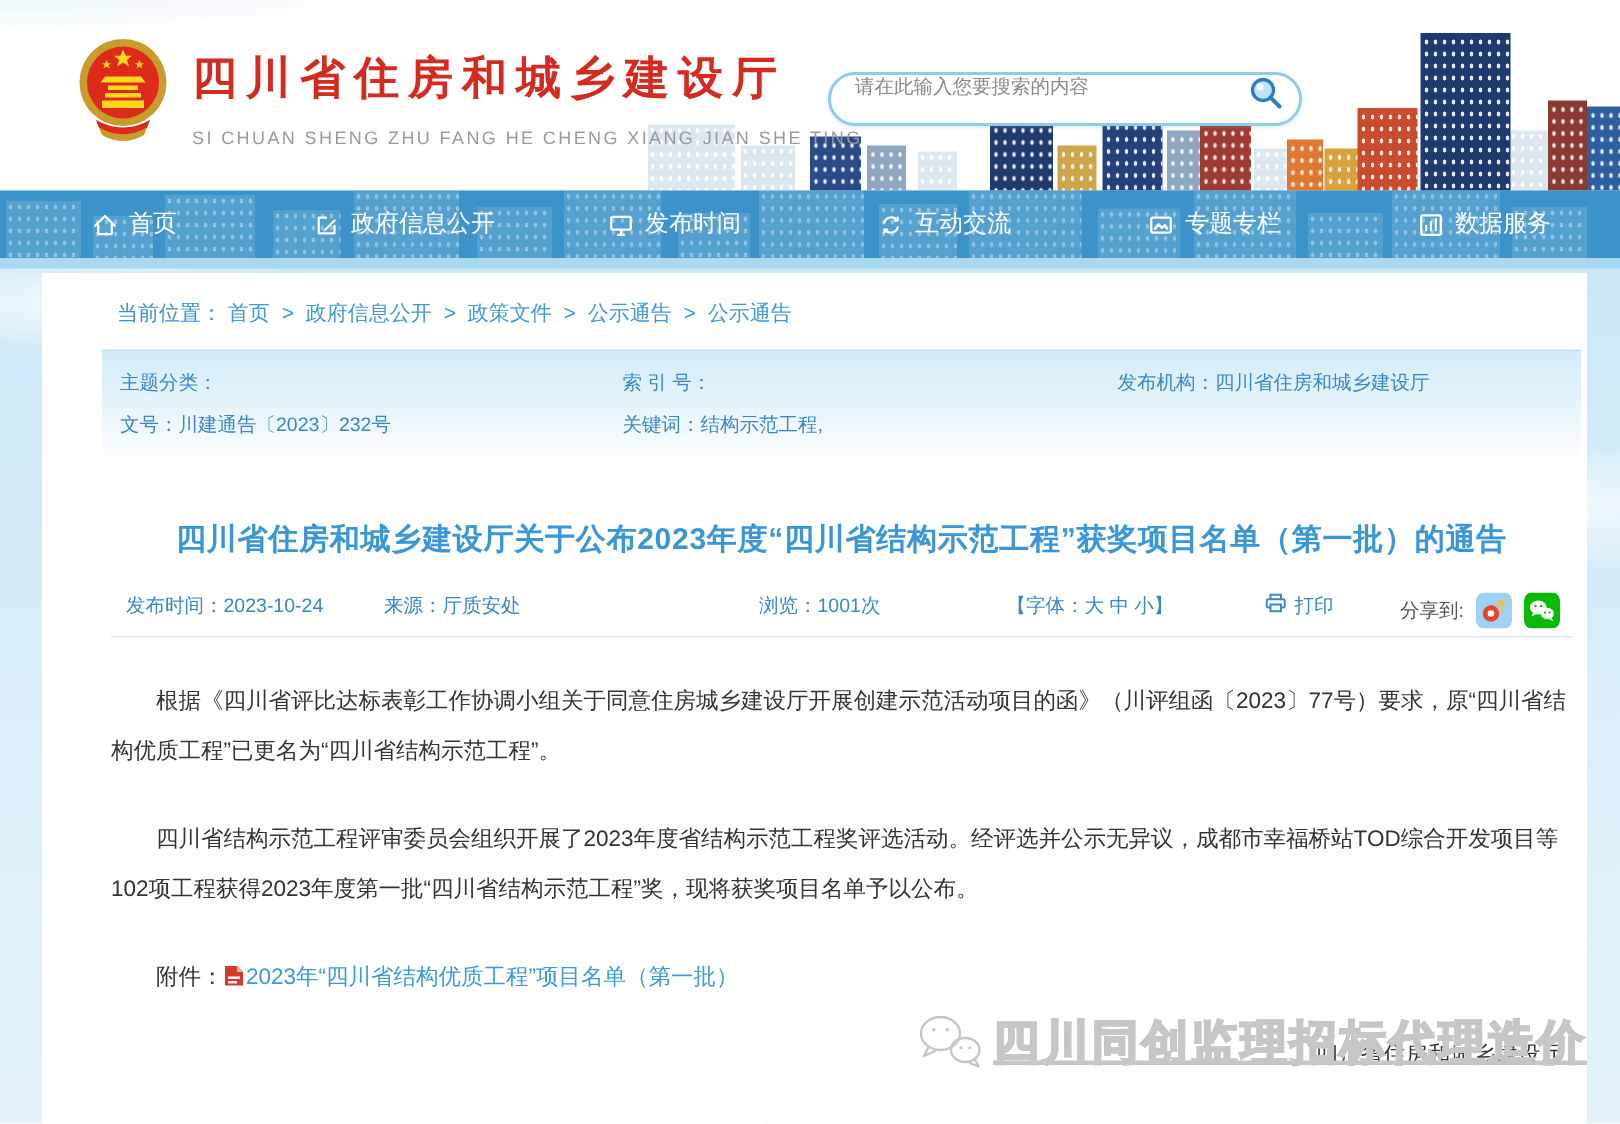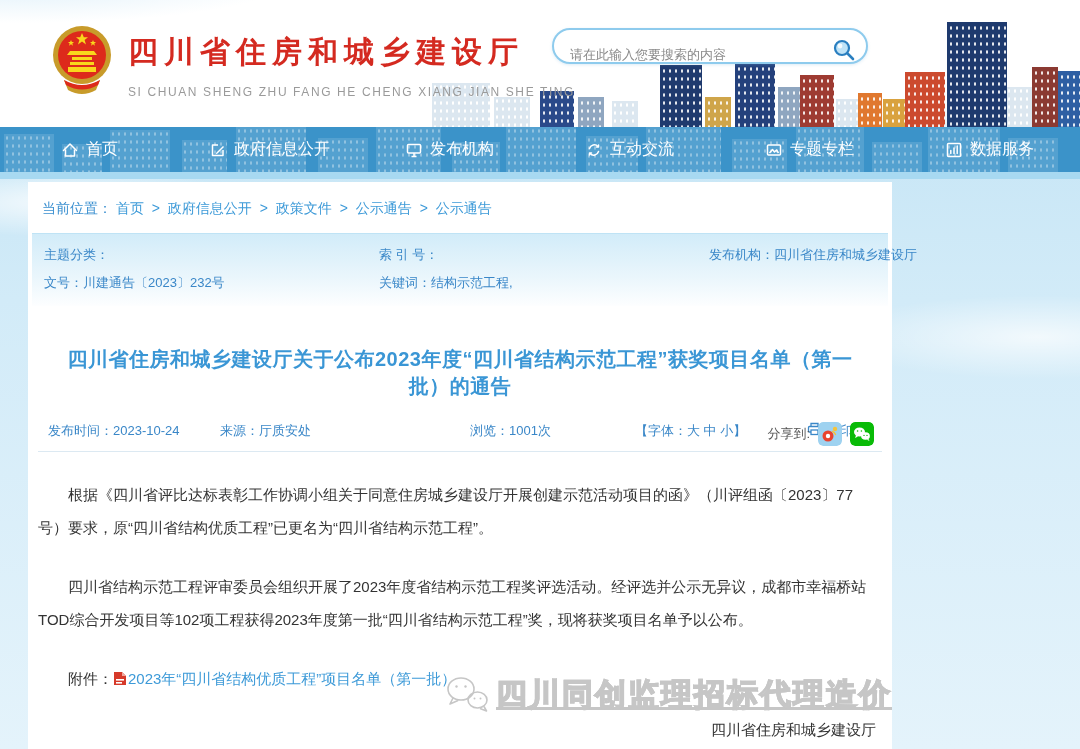--- a/index.html
+++ b/index.html
@@ -25,23 +25,23 @@
       #ffffff;
   }
   .logo-block { position:absolute; left:50px; top:24px; display:flex; align-items:flex-start; gap:14px; z-index:3; }
   .emblem { width:64px; height:72px; }
   .site-title {
     color:#d42a20; font-size:30px; font-weight:bold; letter-spacing:6px; margin-top:8px;
   }
   .site-subtitle { color:#9a9a9a; font-size:12px; letter-spacing:1.6px; margin-top:12px; }
 
   .search-box {
-    position:absolute; left:552px; top:28px; width:316px; height:36px; z-index:4;
+    position:absolute; left:552px; top:48px; width:316px; height:36px; z-index:4;
     background:#fff; border:2px solid #8ecbed; border-radius:19px;
-    display:flex; align-items:flex-end; padding:0 10px 0 16px;
+    display:flex; align-items:flex-start; padding:0 10px 0 16px;
     box-shadow:0 1px 3px rgba(120,180,220,.25);
     gap:16px;
   }
   .search-box input {
     flex:1; border:none; outline:none; font-size:13px; color:#333; background:transparent;
     font-family:"Liberation Sans","DejaVu Sans",sans-serif;
   }
   .search-box input::placeholder { color:#8a8a8a; }
   .search-btn { width:24px; height:24px; cursor:pointer; flex:0 0 auto; }
 
@@ -65,22 +65,23 @@
     background-size:6px 8px; }
   .nav-item {
     position:relative; z-index:2; flex:1; display:flex; justify-content:center; align-items:center;
     gap:8px; color:#fff; font-size:16px; text-decoration:none; cursor:pointer; height:100%;
   }
   .nav-item .nicon { width:16px; height:16px; display:block; }
   .nav-strip { position:absolute; left:0; top:172px; width:1080px; height:7px; background:#a8d9f1; z-index:2; }
 
   
   .content {
-    position:absolute; left:28px; top:182px; width:864px; height:567px;
+    position:absolute; left:28px; top:182px; width:1030px; height:567px;
     background:#fff;
+    padding-left:36px;
   }
   .breadcrumb { padding:18px 14px 0; font-size:14px; color:#3a8fd0; }
   .breadcrumb a { color:#3d9ad8; text-decoration:none; cursor:pointer; }
   .breadcrumb .sep { color:#3d9ad8; margin:0 4px; }
 
   .meta-box {
     margin:15px 4px 0; padding:12px 12px 14px;
     background:linear-gradient(180deg,#d2ecf9 0%,#eaf6fc 60%,#fdfeff 100%);
     border-top:1px solid #bfe3f5;
     display:grid; grid-template-columns:335px 330px 1fr; row-gap:10px;
@@ -215,21 +216,21 @@
         <path d="M13 8 v5.5 H2.5 V3 H8" stroke-linejoin="round"></path>
         <path d="M6.5 10.5 L13 4 l1 1 -6.5 6.5 -2 1z" fill="#fff" stroke="none"></path>
       </svg>
       <span>政府信息公开</span>
     </a>
     <a class="nav-item">
       <svg class="nicon" viewBox="0 0 16 16" fill="none" stroke="#fff" stroke-width="1.5">
         <rect x="1.5" y="2.5" width="13" height="8.5" rx="1"></rect>
         <path d="M5.5 14.5 h5 M8 11 v3.5"></path>
       </svg>
-      <span>发布机构</span>
+      <span>发布时间</span>
     </a>
     <a class="nav-item">
       <svg class="nicon" viewBox="0 0 16 16" fill="none" stroke="#fff" stroke-width="1.5">
         <path d="M3.5 6.5 a5 5 0 0 1 8.5 -2" stroke-linecap="round"></path>
         <path d="M12.5 3 v2 h-2" stroke-linecap="round" stroke-linejoin="round"></path>
         <path d="M12.5 9.5 a5 5 0 0 1 -8.5 2" stroke-linecap="round"></path>
         <path d="M3.5 13 v-2 h2" stroke-linecap="round" stroke-linejoin="round"></path>
       </svg>
       <span>互动交流</span>
     </a>

